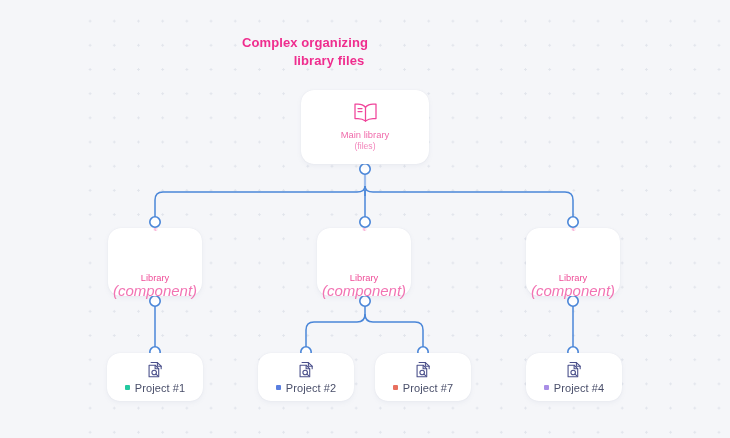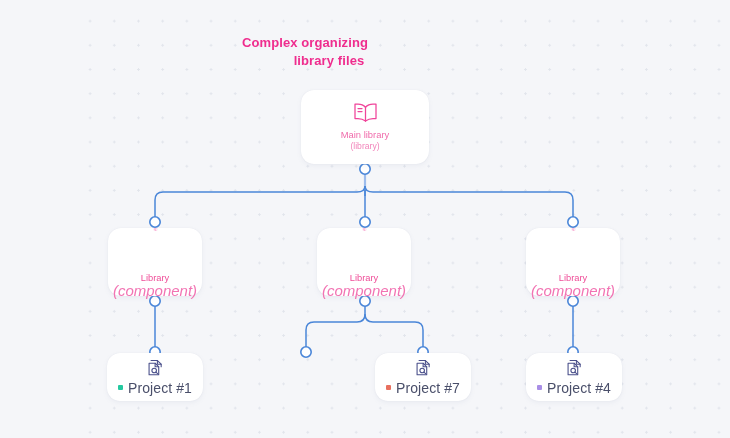--- a/index.html
+++ b/index.html
@@ -99,21 +99,21 @@
     display: flex;
     align-items: center;
     gap: 5px;
   }
   .dot {
     width: 5px; height: 5px;
     border-radius: 1px;
     flex: 0 0 auto;
   }
   .proj-text {
-    font-size: 14px;
+    font-size: 11px;
     color: #4a4f6a;
     white-space: nowrap;
     letter-spacing: 0.1px;
   }
 </style>
 </head>
 <body>
 
 <div id="canvas">
 
@@ -158,21 +158,21 @@
 
   <div class="card card-main">
     <svg class="book-icon book-icon-main" width="25" height="21" viewBox="0 0 25 21" fill="none" stroke="#f0449a" stroke-width="1.25" stroke-linecap="round" stroke-linejoin="round">
       <path d="M12.5,5.2 C10.6,3.1 8.2,2.1 5.0,2.1 L2.0,2.1 L2.0,16.6 L5.0,16.6 C8.2,16.6 10.6,17.6 12.5,19.0"></path>
       <path d="M12.5,5.2 C14.4,3.1 16.8,2.1 20.0,2.1 L23.0,2.1 L23.0,16.6 L20.0,16.6 C16.8,16.6 14.4,17.6 12.5,19.0"></path>
       <path d="M12.5,5.2 L12.5,19.0"></path>
       <path d="M5.0,6.6 L9.0,6.6"></path>
       <path d="M5.0,9.6 L9.0,9.6"></path>
     </svg>
     <div class="node-label main-l1">Main library</div>
-    <div class="node-label sub">(library)</div>
+    <div class="node-label sub">(files)</div>
   </div>
 
   <div class="card card-lib lib1">
     <svg class="book-icon" width="23" height="19" viewBox="0 0 25 21" fill="none" stroke="#f0449a" stroke-width="1.3" stroke-linecap="round" stroke-linejoin="round">
       <path d="M12.5,5.2 C10.6,3.1 8.2,2.1 5.0,2.1 L2.0,2.1 L2.0,16.6 L5.0,16.6 C8.2,16.6 10.6,17.6 12.5,19.0"></path>
       <path d="M12.5,5.2 C14.4,3.1 16.8,2.1 20.0,2.1 L23.0,2.1 L23.0,16.6 L20.0,16.6 C16.8,16.6 14.4,17.6 12.5,19.0"></path>
       <path d="M12.5,5.2 L12.5,19.0"></path>
       <path d="M5.0,6.6 L9.0,6.6"></path>
       <path d="M5.0,9.6 L9.0,9.6"></path>
     </svg>
@@ -212,20 +212,34 @@
       <path d="M8.6,4.4 L8.6,8.2 L12.4,8.2"></path>
       <circle cx="7.6" cy="12.1" r="2.4"></circle>
       <path d="M9.5,13.9 L11.2,15.5"></path>
     </svg>
     <div class="proj-row">
       <span class="dot" style="background:#24c9a0"></span>
       <span class="proj-text">Project #1</span>
     </div>
   </div>
 
+  <div class="card card-proj proj2">
+    <svg class="file-icon" width="17" height="18" viewBox="0 0 18 19" fill="none" stroke="#4a4f8a" stroke-width="1.15" stroke-linecap="round" stroke-linejoin="round">
+      <path d="M4.3,1.6 L11.0,1.6 L15.0,5.5 L15.0,8.2"></path>
+      <path d="M11.0,1.6 L11.0,5.5 L15.0,5.5"></path>
+      <path d="M2.2,4.4 L8.6,4.4 L12.4,8.2 L12.4,16.6 L2.2,16.6 Z"></path>
+      <path d="M8.6,4.4 L8.6,8.2 L12.4,8.2"></path>
+      <circle cx="7.6" cy="12.1" r="2.4"></circle>
+      <path d="M9.5,13.9 L11.2,15.5"></path>
+    </svg>
+    <div class="proj-row">
+      <span class="dot" style="background:#5a7fe0"></span>
+      <span class="proj-text">Project #2</span>
+    </div>
+  </div>
 
   <div class="card card-proj proj3">
     <svg class="file-icon" width="17" height="18" viewBox="0 0 18 19" fill="none" stroke="#4a4f8a" stroke-width="1.15" stroke-linecap="round" stroke-linejoin="round">
       <path d="M4.3,1.6 L11.0,1.6 L15.0,5.5 L15.0,8.2"></path>
       <path d="M11.0,1.6 L11.0,5.5 L15.0,5.5"></path>
       <path d="M2.2,4.4 L8.6,4.4 L12.4,8.2 L12.4,16.6 L2.2,16.6 Z"></path>
       <path d="M8.6,4.4 L8.6,8.2 L12.4,8.2"></path>
       <circle cx="7.6" cy="12.1" r="2.4"></circle>
       <path d="M9.5,13.9 L11.2,15.5"></path>
     </svg>

